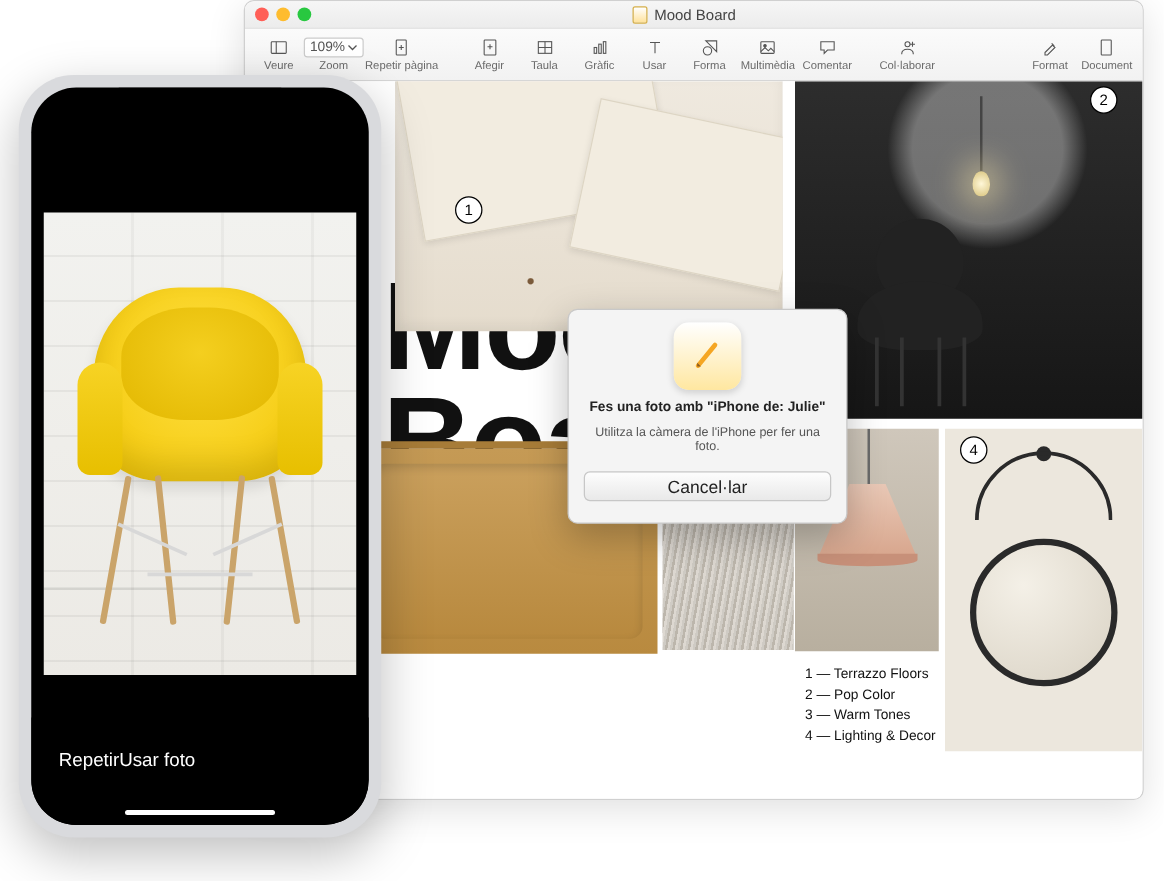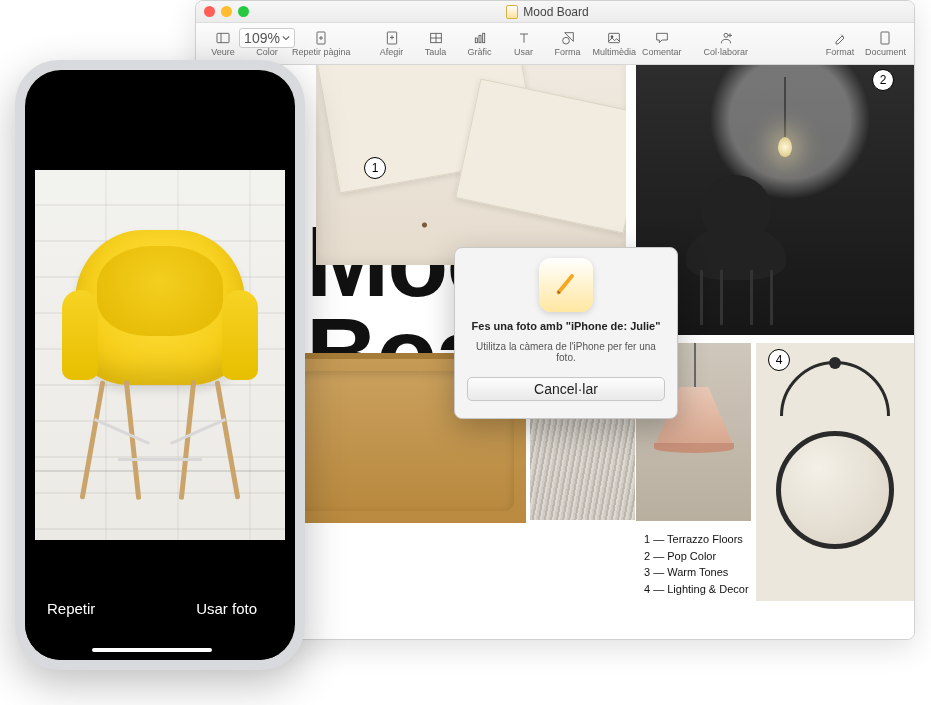--- a/index.html
+++ b/index.html
@@ -57,21 +57,21 @@
   }
   .tb-item .ic {
     width:22px;height:18px;
     display:flex;align-items:center;justify-content:center;
     color:#555;
   }
   .tb-item svg{width:18px;height:16px;stroke:#555;fill:none;stroke-width:1.3}
   .tb-sep{width:14px}
   .tb-spacer{flex:1}
   .zoom-badge{
-    font-size:14px; color:#555;
+    font-size:11px; color:#555;
     padding:1px 4px; border:1px solid #ccc; border-radius:3px;
     background:#fff;
     display:flex; align-items:center; gap:2px;
   }
 
   .canvas {
     position:absolute; left:0; right:0; top:64px; bottom:0;
     background:#fff;
     overflow:hidden;
   }
@@ -202,22 +202,22 @@
   .yellow-chair .leg.l2{left:70px;transform:rotate(-6deg)}
   .yellow-chair .leg.l3{left:125px;transform:rotate(6deg)}
   .yellow-chair .leg.l4{left:165px;transform:rotate(-10deg)}
   .yellow-chair .strut{position:absolute;top:200px;height:3px;background:#d8d8d8}
   .yellow-chair .s1{left:32px;width:60px;transform:rotate(24deg)}
   .yellow-chair .s2{left:108px;width:60px;transform:rotate(-24deg)}
   .yellow-chair .s3{left:58px;width:84px;top:228px}
   .floor-line{position:absolute;left:0;right:0;top:300px;height:2px;background:rgba(0,0,0,.1)}
 
   .iphone-bottom{
-    position:absolute;left:0;right:16px;bottom:0;height:86px;
-    background:#000;color:#fff;display:flex;align-items:center;justify-content:space-between;
+    position:absolute;left:0;right:0;bottom:0;height:86px;
+    background:#000;color:#fff;display:flex;align-items:center;
     padding:0 22px 18px;
   }
   .iphone-bottom span{font-size:15px;font-weight:400}
   .home-ind{position:absolute;left:50%;bottom:8px;transform:translateX(-50%);width:120px;height:4px;background:#fff;border-radius:3px}
 
 </style>
 </head>
 <body>
 
 <div class="mac-window">
@@ -246,21 +246,21 @@
     </div>
     <div class="tb-item">
       <div class="ic">
           <span class="zoom-badge">
             <span>109%</span>
             <svg viewBox="0 0 10 10" style="width:8px;height:8px">
               <path d="M1 3l4 4 4-4" fill="none" stroke="#555"></path>
             </svg>
           </span>
         </div>
-      <span>Color</span>
+      <span>Zoom</span>
     </div>
     <div class="tb-item">
       <div class="ic">
           <svg viewBox="0 0 24 24">
             <rect x="6" y="3" width="12" height="18" rx="1"></rect>
             <line x1="12" y1="9" x2="12" y2="15"></line>
             <line x1="9" y1="12" x2="15" y2="12"></line>
           </svg>
         </div>
       <span>Repetir pàgina</span>

